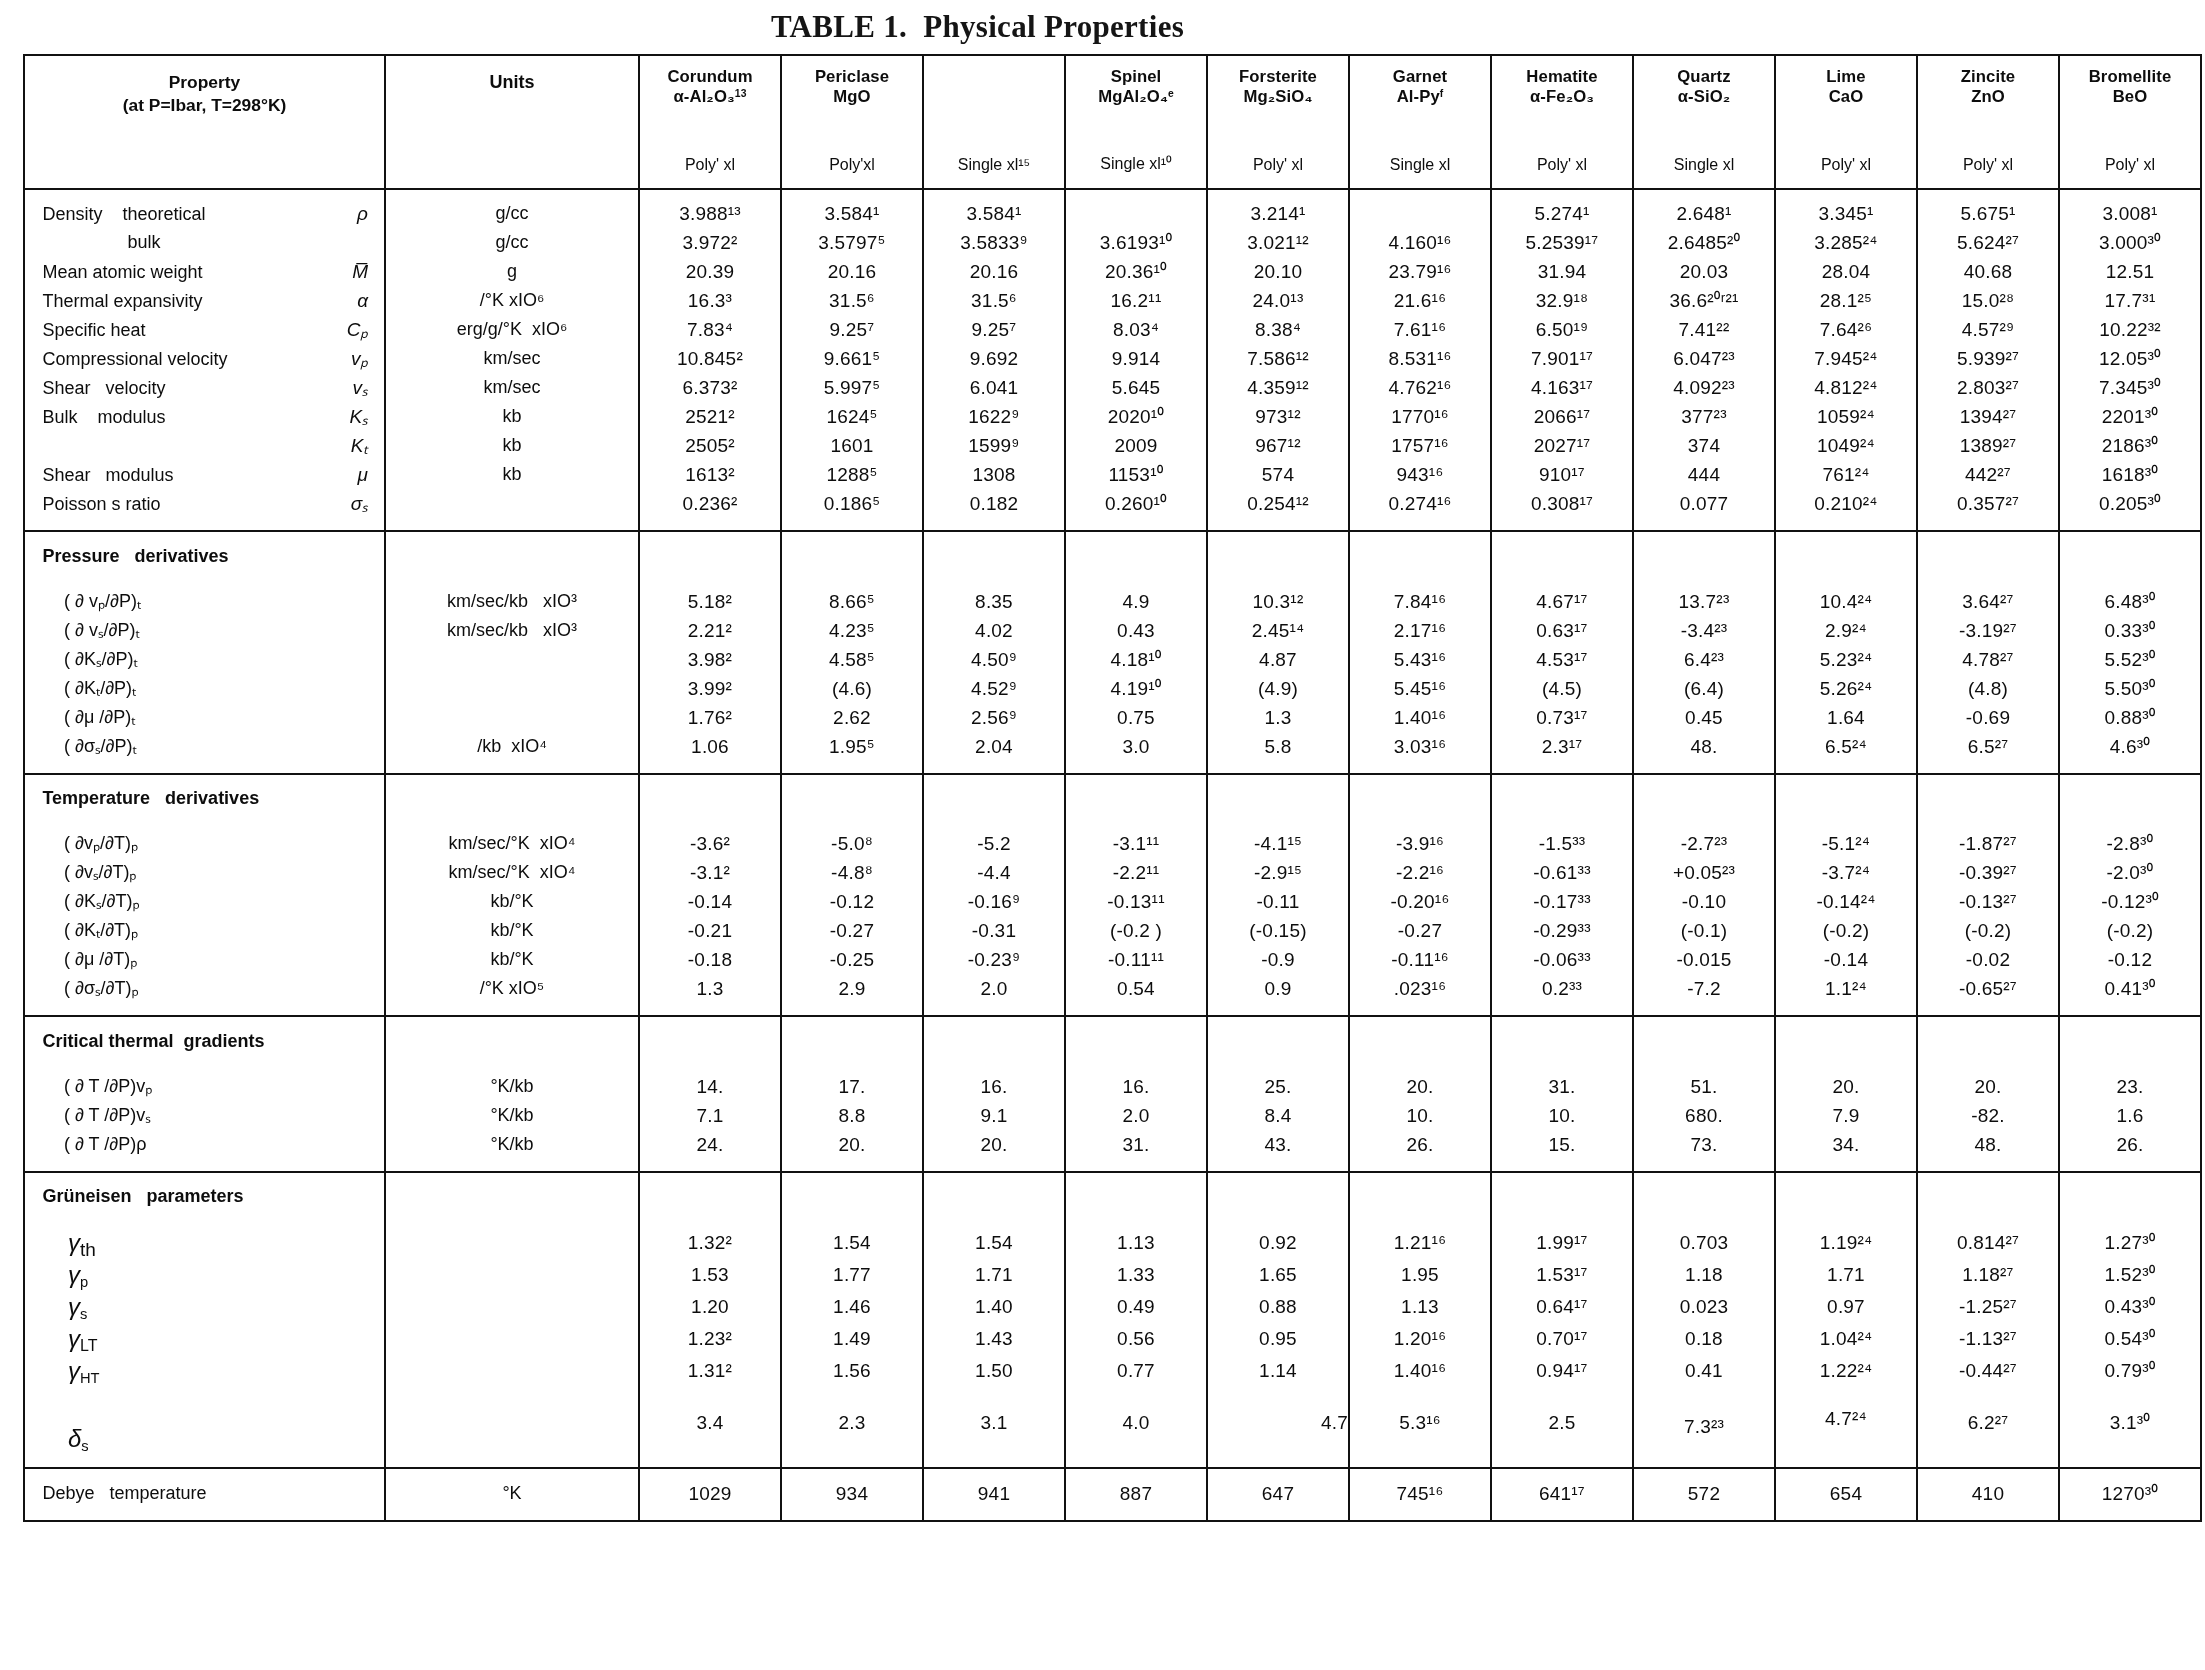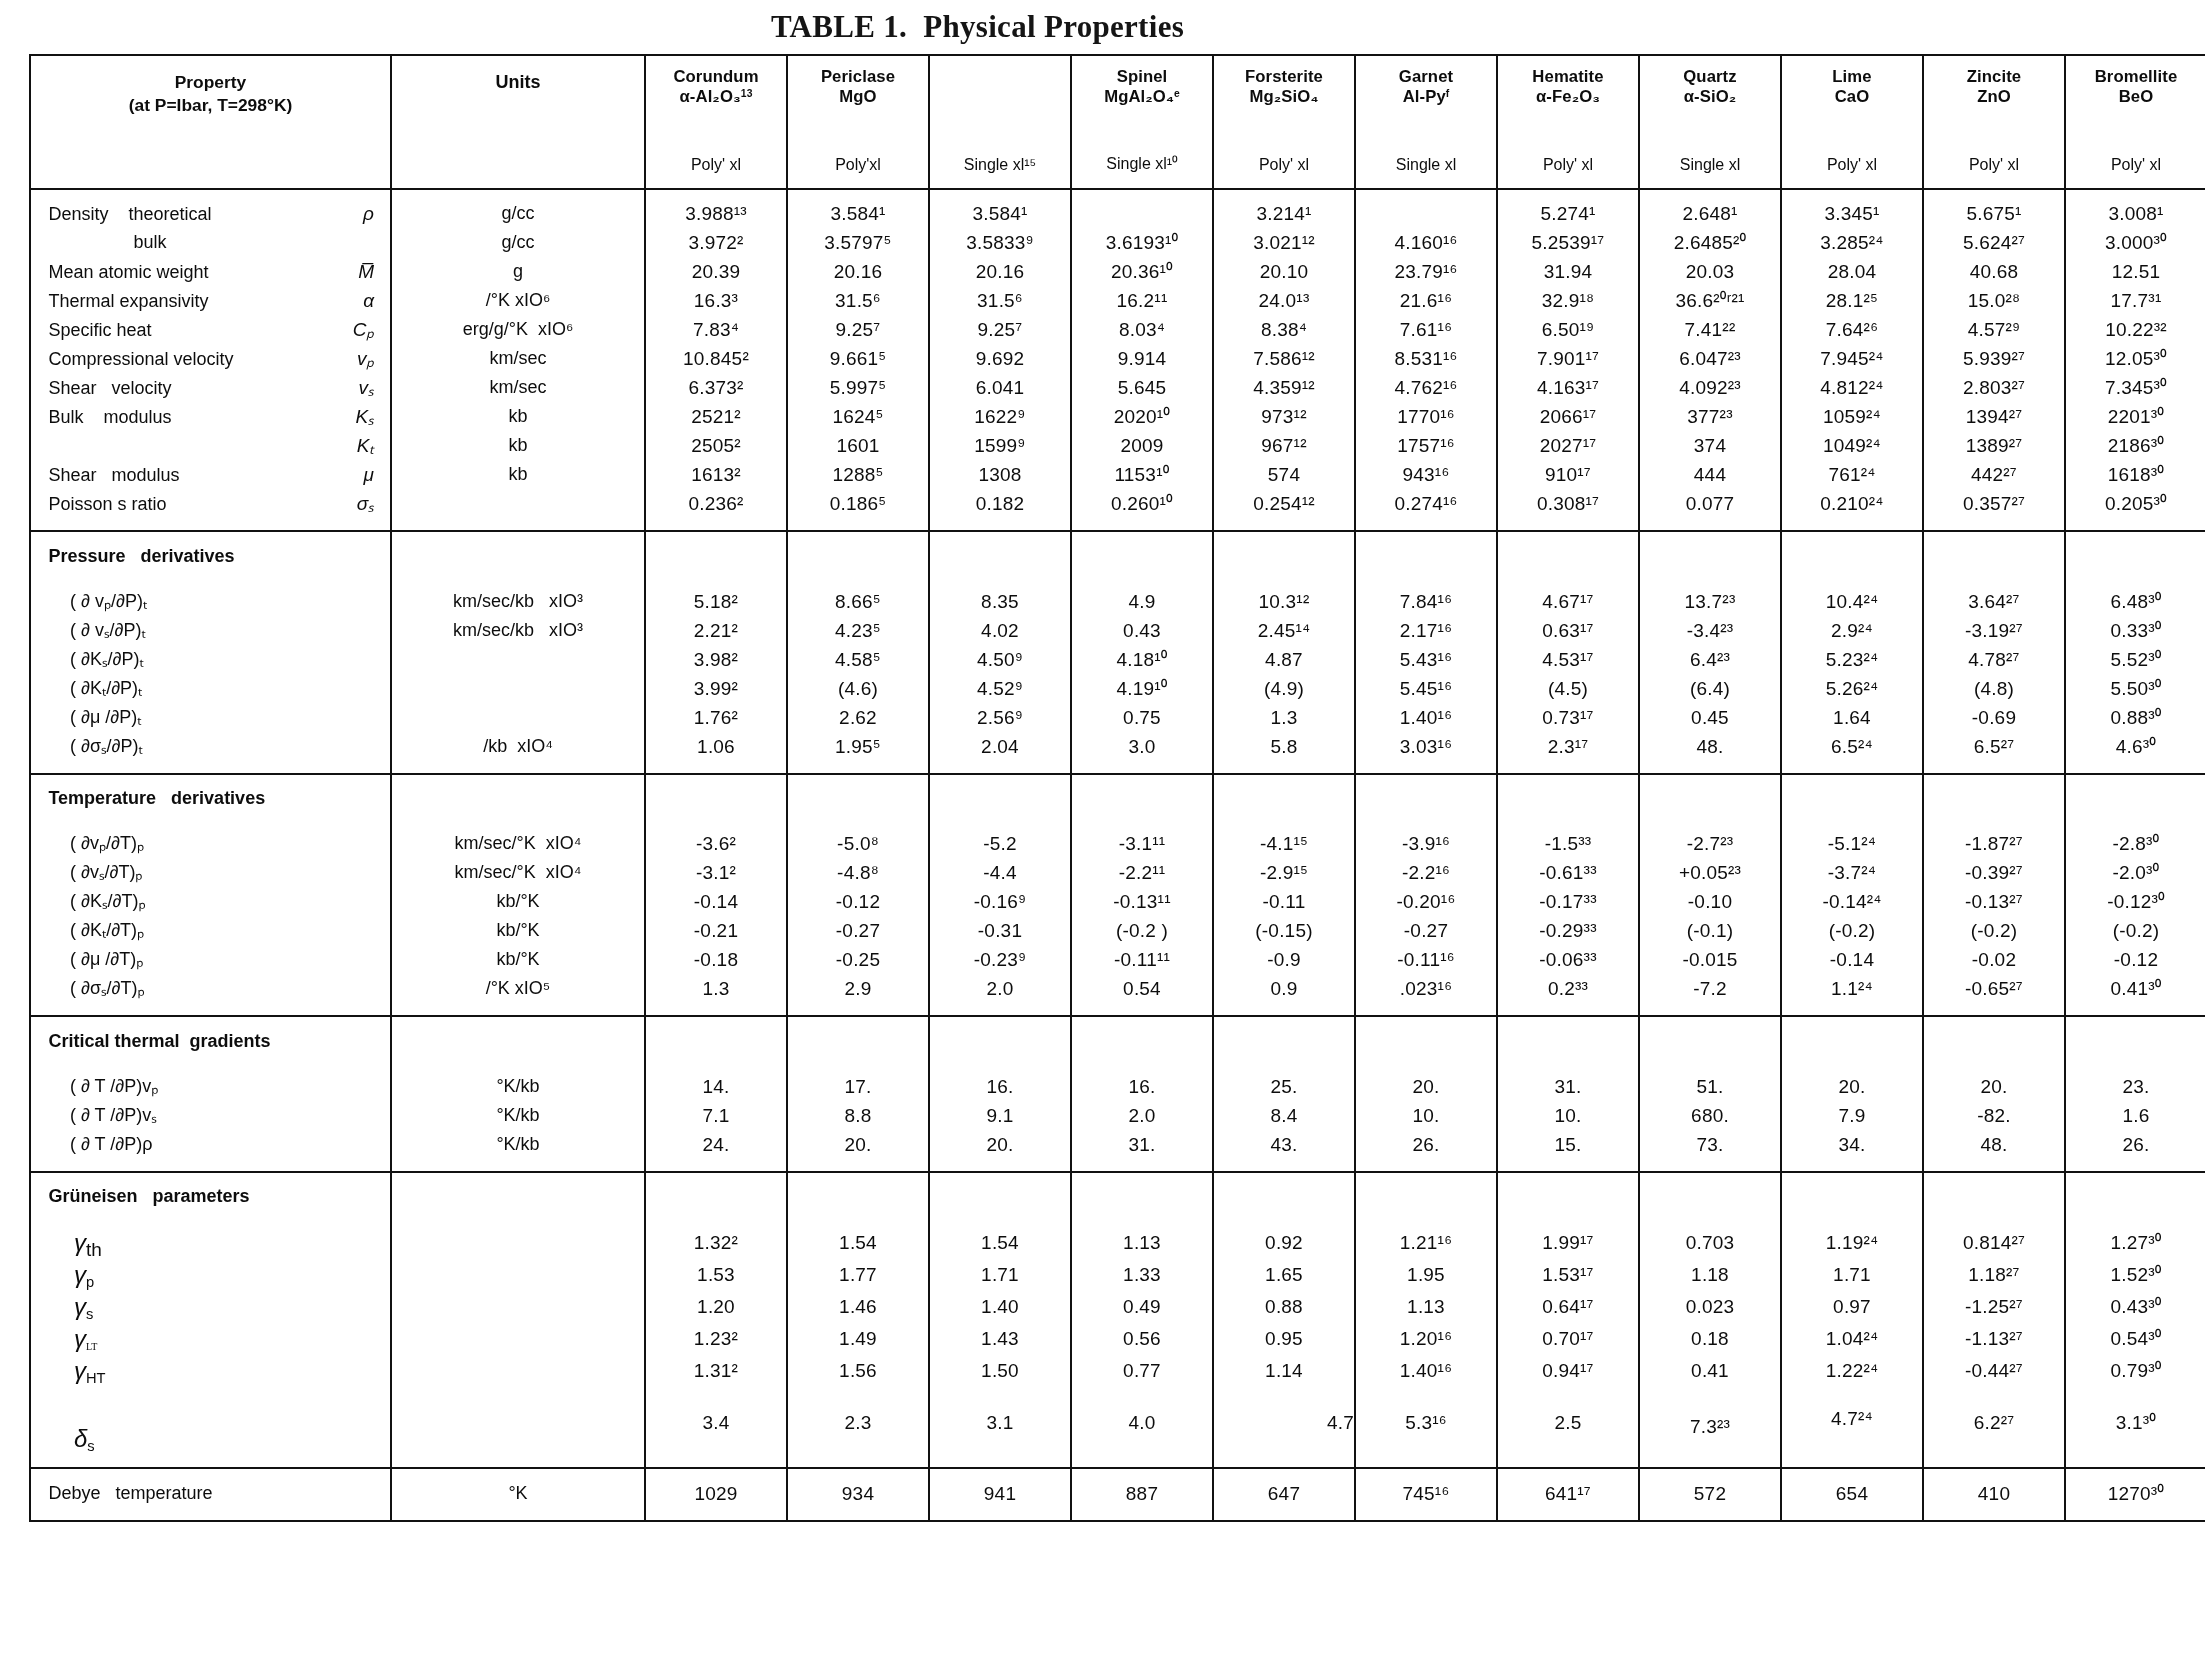--- a/index.html
+++ b/index.html
@@ -13,21 +13,21 @@
     height: 1670px;
     font-family: "Liberation Sans", sans-serif;
     color: #0d0d0d;
     overflow: hidden;
   }
   #page {
     position: relative;
     width: 1955px;
     height: 1670px;
     box-sizing: border-box;
-    padding: 0 29px;
+    padding: 0 23px;
   }
   
   .title-bar {
     height: 54px;
     display: flex;
     align-items: center;
     justify-content: center;
   }
   .title {
     font-family: "Liberation Serif", serif;
@@ -909,21 +909,21 @@
           </td>
         </tr>
         <tr class="block">
           <td>
             <div class="blk">
               <div class="sect-title">Grüneisen   parameters</div>
               <div class="spacer"></div>
               <div class="row tall gam"><span style="font-size:24px;font-style:italic;">γ</span><sub style="font-size:19px;">th</sub></div>
               <div class="row tall gam"><span style="font-size:24px;font-style:italic;">γ</span><sub style="font-size:14.7px;">p</sub></div>
               <div class="row tall gam"><span style="font-size:24px;font-style:italic;">γ</span><sub style="font-size:14.7px;">s</sub></div>
-              <div class="row tall gam"><span style="font-size:24px;font-style:italic;">γ</span><sub style="font-size:10px;font-family:Liberation Serif, serif;">LT</sub></div>
+              <div class="row tall gam"><span style="font-size:24px;font-style:italic;">γ</span><sub style="font-size:16px;">LT</sub></div>
               <div class="row tall gam"><span style="font-size:24px;font-style:italic;">γ</span><sub style="font-size:14.7px;">HT</sub></div>
               <div class="row tall gam" style="margin-top: 36px;"><span style="font-size:24px;font-style:italic;">δ</span><sub style="font-size:14.7px;">s</sub></div>
             </div>
           </td>
           <td>
             <div class="blk">
               <div class="sect-title">&nbsp;</div>
               <div class="spacer"></div>
               <div class="row tall urow">&nbsp;</div>
               <div class="row tall urow">&nbsp;</div>

